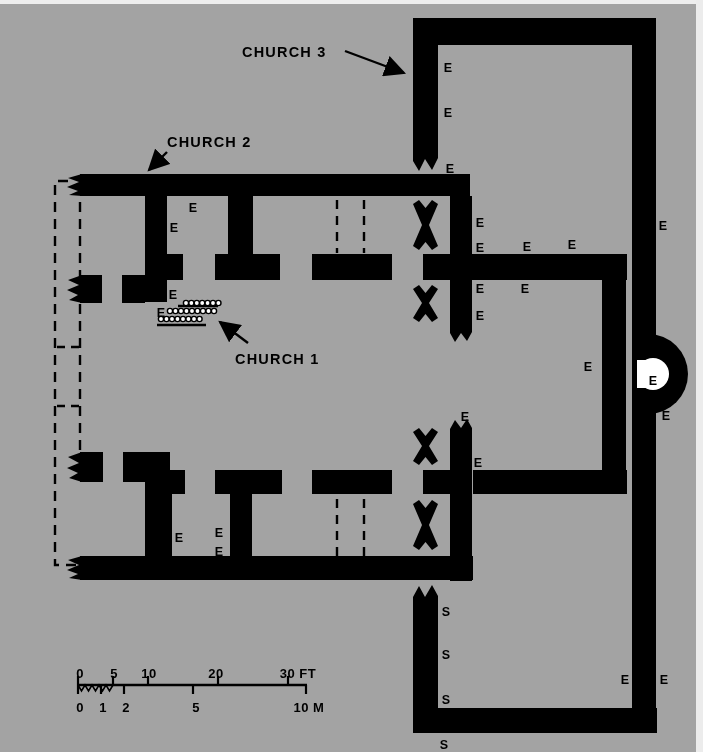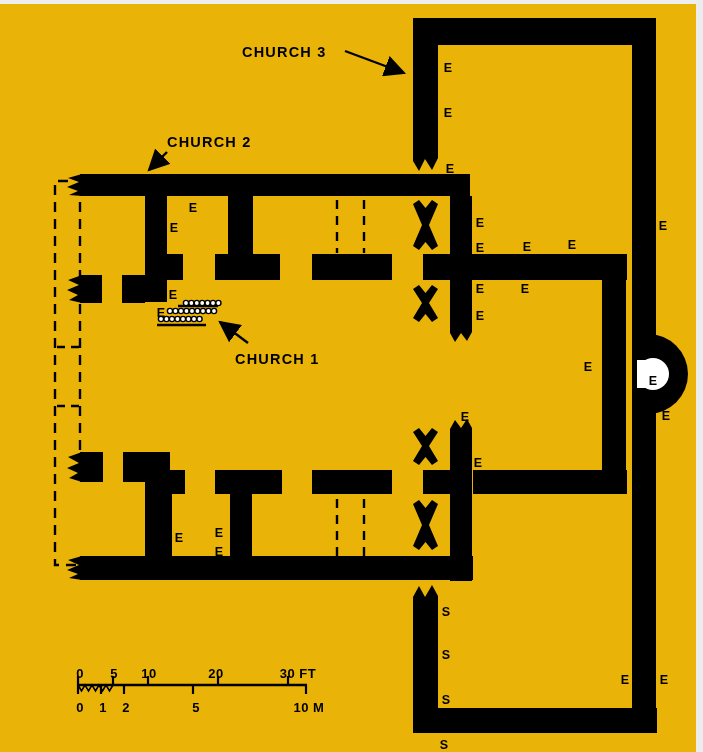--- a/index.html
+++ b/index.html
@@ -1,16 +1,16 @@
 <!DOCTYPE html>
 <html><head>
 <meta charset="utf-8">
 <style>
   html,body{margin:0;padding:0;background:#ffffff;}
-  .stage{position:relative;width:703px;height:752px;background:#eab308;overflow:hidden;
+  .stage{position:relative;width:703px;height:752px;background:#a3a3a3;overflow:hidden;
          font-family:"Liberation Sans",sans-serif;}
   .edge-top{position:absolute;left:0;top:0;width:703px;height:4px;background:#eeeeee;}
   .edge-right{position:absolute;right:0;top:0;width:7px;height:752px;background:#ececec;}
   svg text{font-family:"Liberation Sans",sans-serif;font-weight:bold;fill:#000;}
   text.title{font-size:14.5px;letter-spacing:1.2px;}
   text.mk{font-size:12.5px;text-anchor:middle;}
   text.sc{font-size:13px;text-anchor:middle;letter-spacing:0.5px;}
 </style>
 </head>
 <body>

